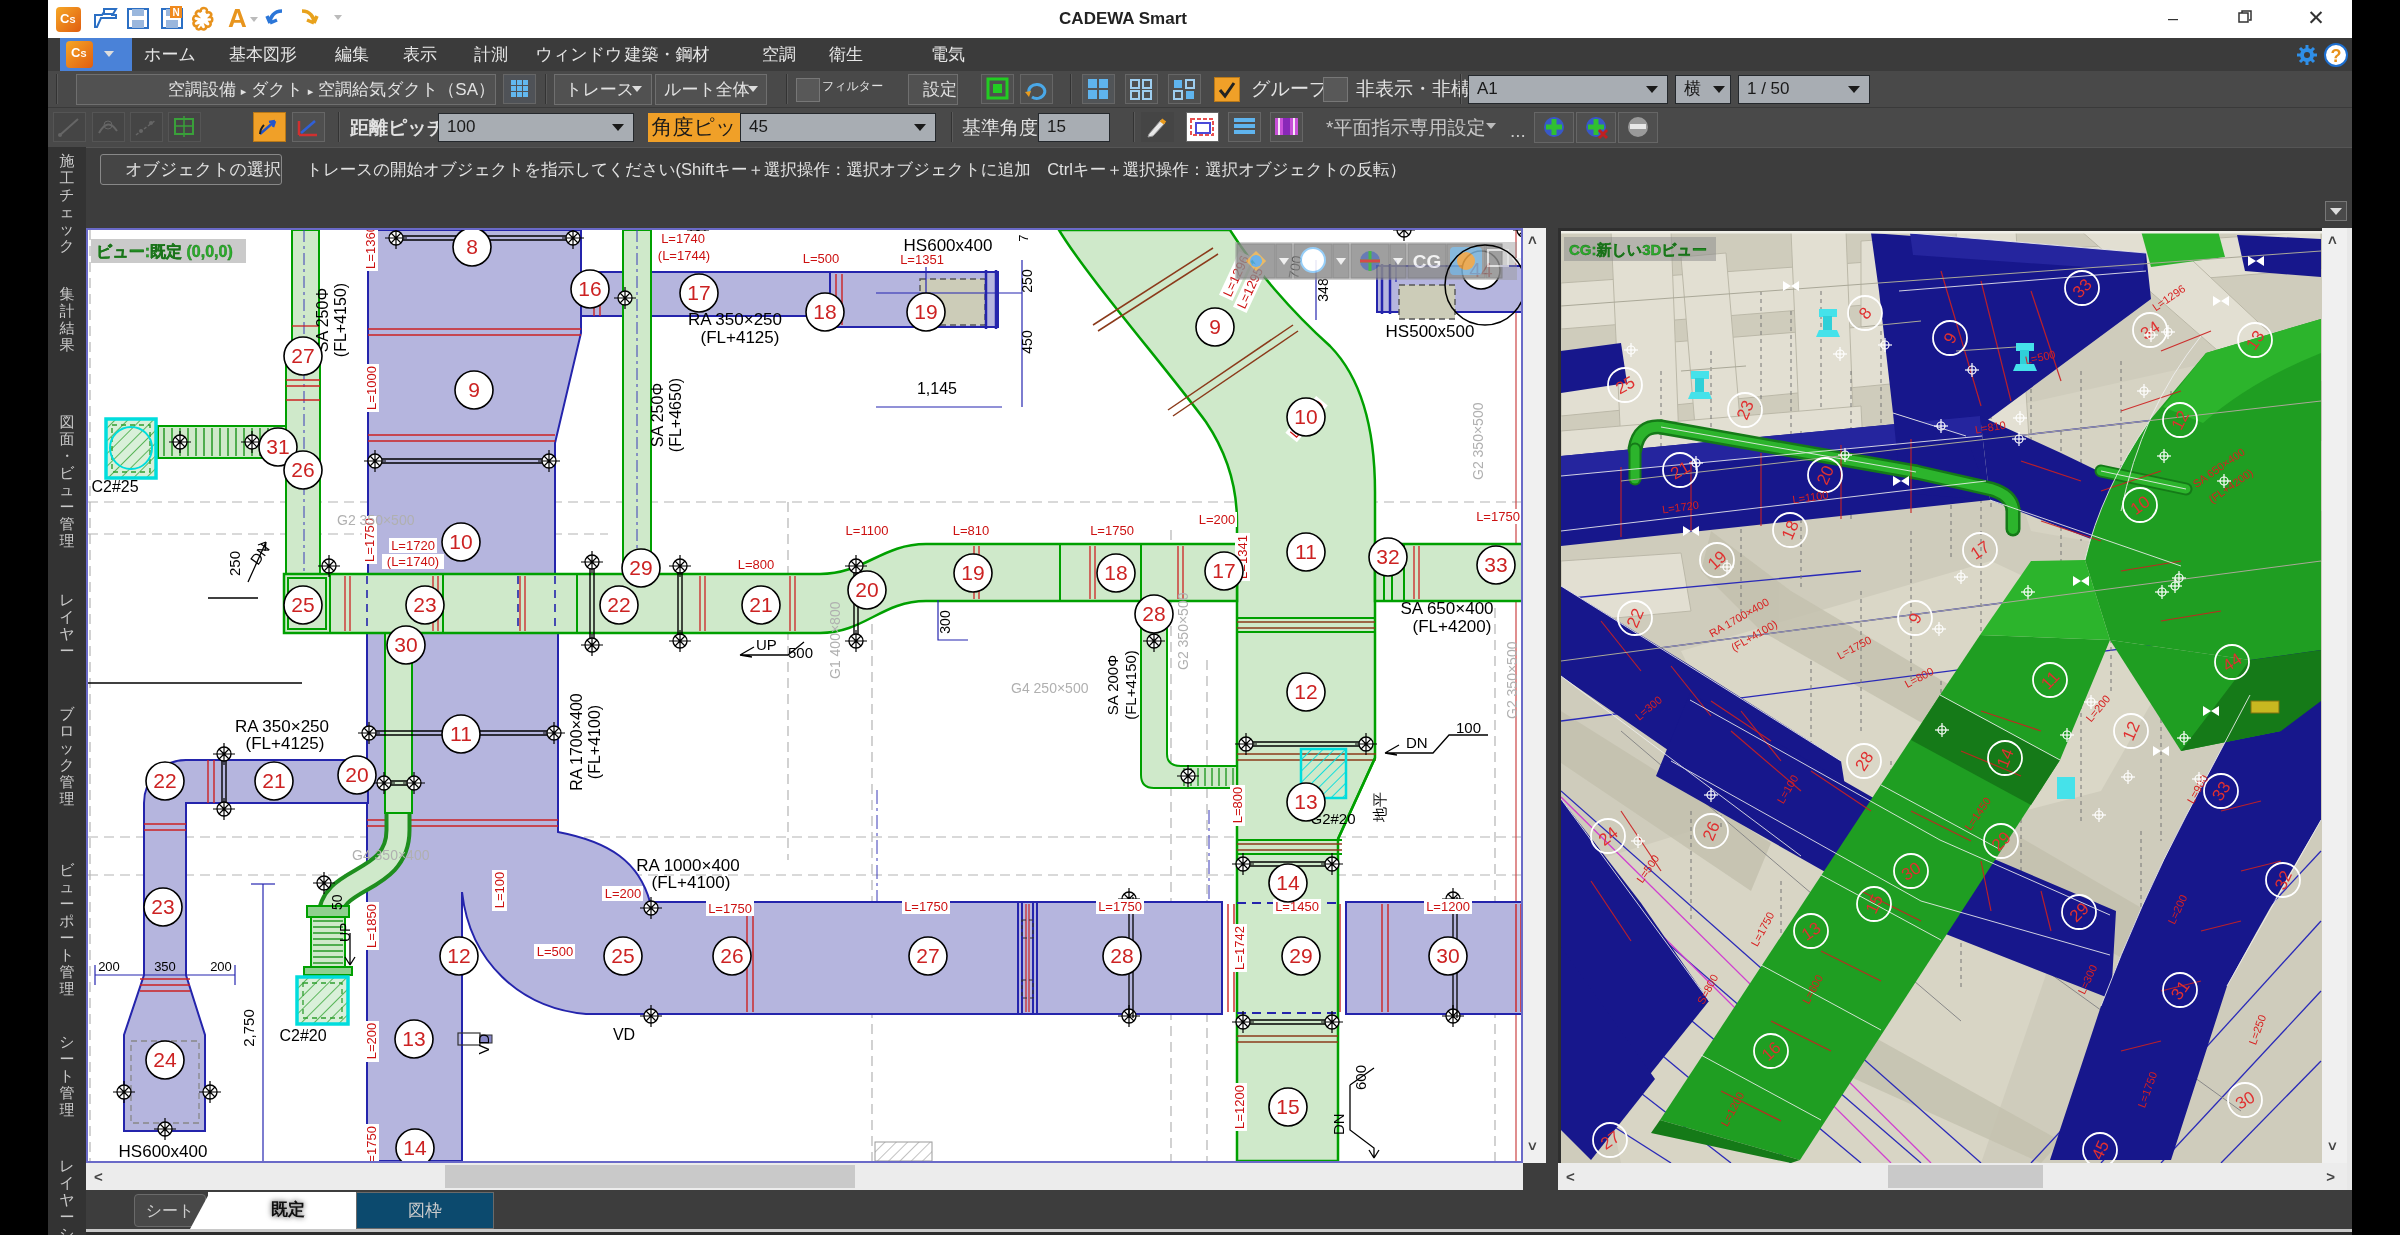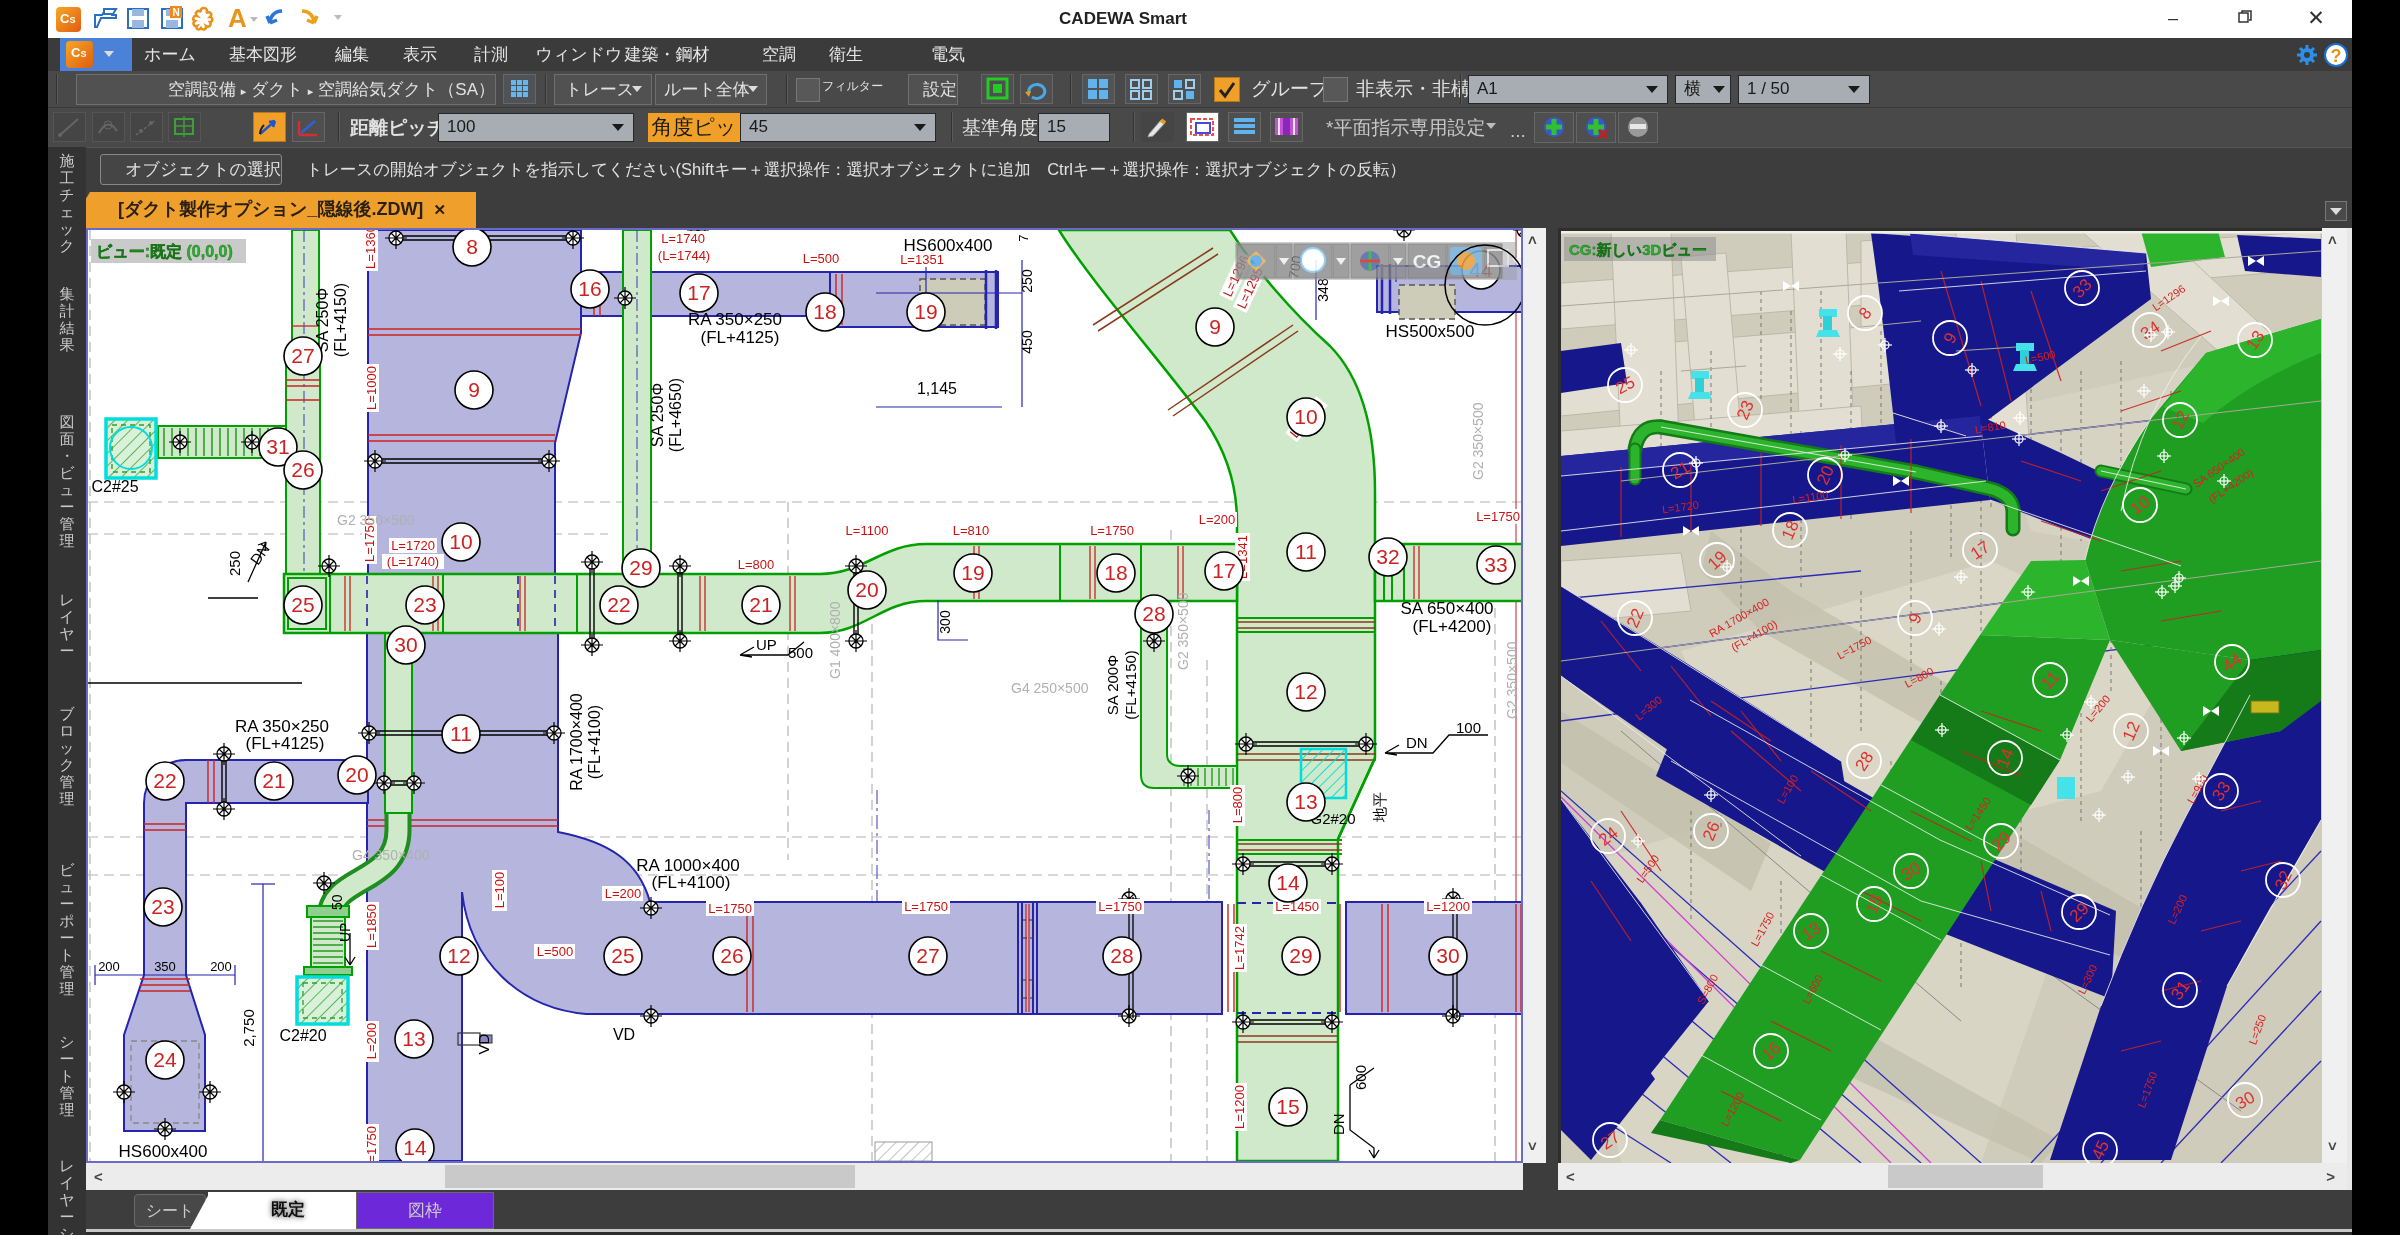--- a/index.html
+++ b/index.html
@@ -274,23 +274,20 @@
           <rect x="11" y="11" width="16" height="5" fill="#e8e8e8"></rect>
         </svg></div>
   </div>
 
   <div id="msgbar">
     <div class="btn" style="left:52px;top:6px;width:182px;height:31px;line-height:29px;background:#454545;border-color:#888;border-radius:3px;">オブジェクトの選択</div>
     <div class="abs tbtext" style="left:258px;top:11px;font-size:16.5px;">トレースの開始オブジェクトを指示してください(Shiftキー＋選択操作：選択オブジェクトに追加　Ctrlキー＋選択操作：選択オブジェクトの反転）</div>
   </div>
 
   <div id="tabrow">
-    <div id="doctab">
-        <div class="abs" style="left:28px;top:5px;color:#2a2014;font-weight:bold;font-size:18px;">[ダクト製作オプション_隠線後.ZDW]&nbsp;&nbsp;<span style="font-size:15px;">✕</span></div>
-      </div>
     <div class="abs" style="left:2277px;top:12px;width:22px;height:20px;background:#4a4a4a;border:1px solid #777;">
         <div class="darr" style="left:4px;top:6px;border-top-color:#ddd;"></div>
       </div>
   </div>
 
   <div id="sidebar">
     <div class="vtab" style="top:5px;height:120px;">
         <span>施</span>
         <span>工</span>
         <span>チ</span>
@@ -1368,17 +1365,17 @@
     <div class="abs" style="left:330px;top:2px;width:155px;height:23px;background:#c9c9c9;"></div>
   </div>
   <div id="rframe"></div>
 
   <div id="botbar">
     <div class="abs" style="left:48px;top:4px;width:72px;height:33px;background:#484848;border:1px solid #6a6a6a;border-radius:4px;color:#ccc;text-align:center;line-height:31px;font-size:16px;">シート</div>
     <div class="abs" style="left:122px;top:2px;width:148px;height:37px;background:#fff;"></div>
     <div class="abs" style="left:122px;top:2px;border-bottom:37px solid #fff;border-left:0px solid transparent;"></div>
     <div class="abs" style="left:104px;top:2px;width:0;height:0;border-bottom:37px solid #fff;border-left:20px solid transparent;"></div>
     <div class="abs" style="left:185px;top:8px;color:#111;font-weight:bold;font-size:17px;text-shadow:0 0 4px #999,0 0 6px #888;">既定</div>
-    <div class="abs" style="left:270px;top:2px;width:138px;height:37px;background:#6d28d9;border:1px solid #6a6a6a;color:#ccc;text-align:center;line-height:35px;font-size:17px;">図枠</div>
+    <div class="abs" style="left:270px;top:2px;width:138px;height:37px;background:#0c4a6e;border:1px solid #6a6a6a;color:#ccc;text-align:center;line-height:35px;font-size:17px;">図枠</div>
   </div>
   <div id="botedge"></div>
     <div id="botedge2"></div>
 </div>
 
 </body></html>

